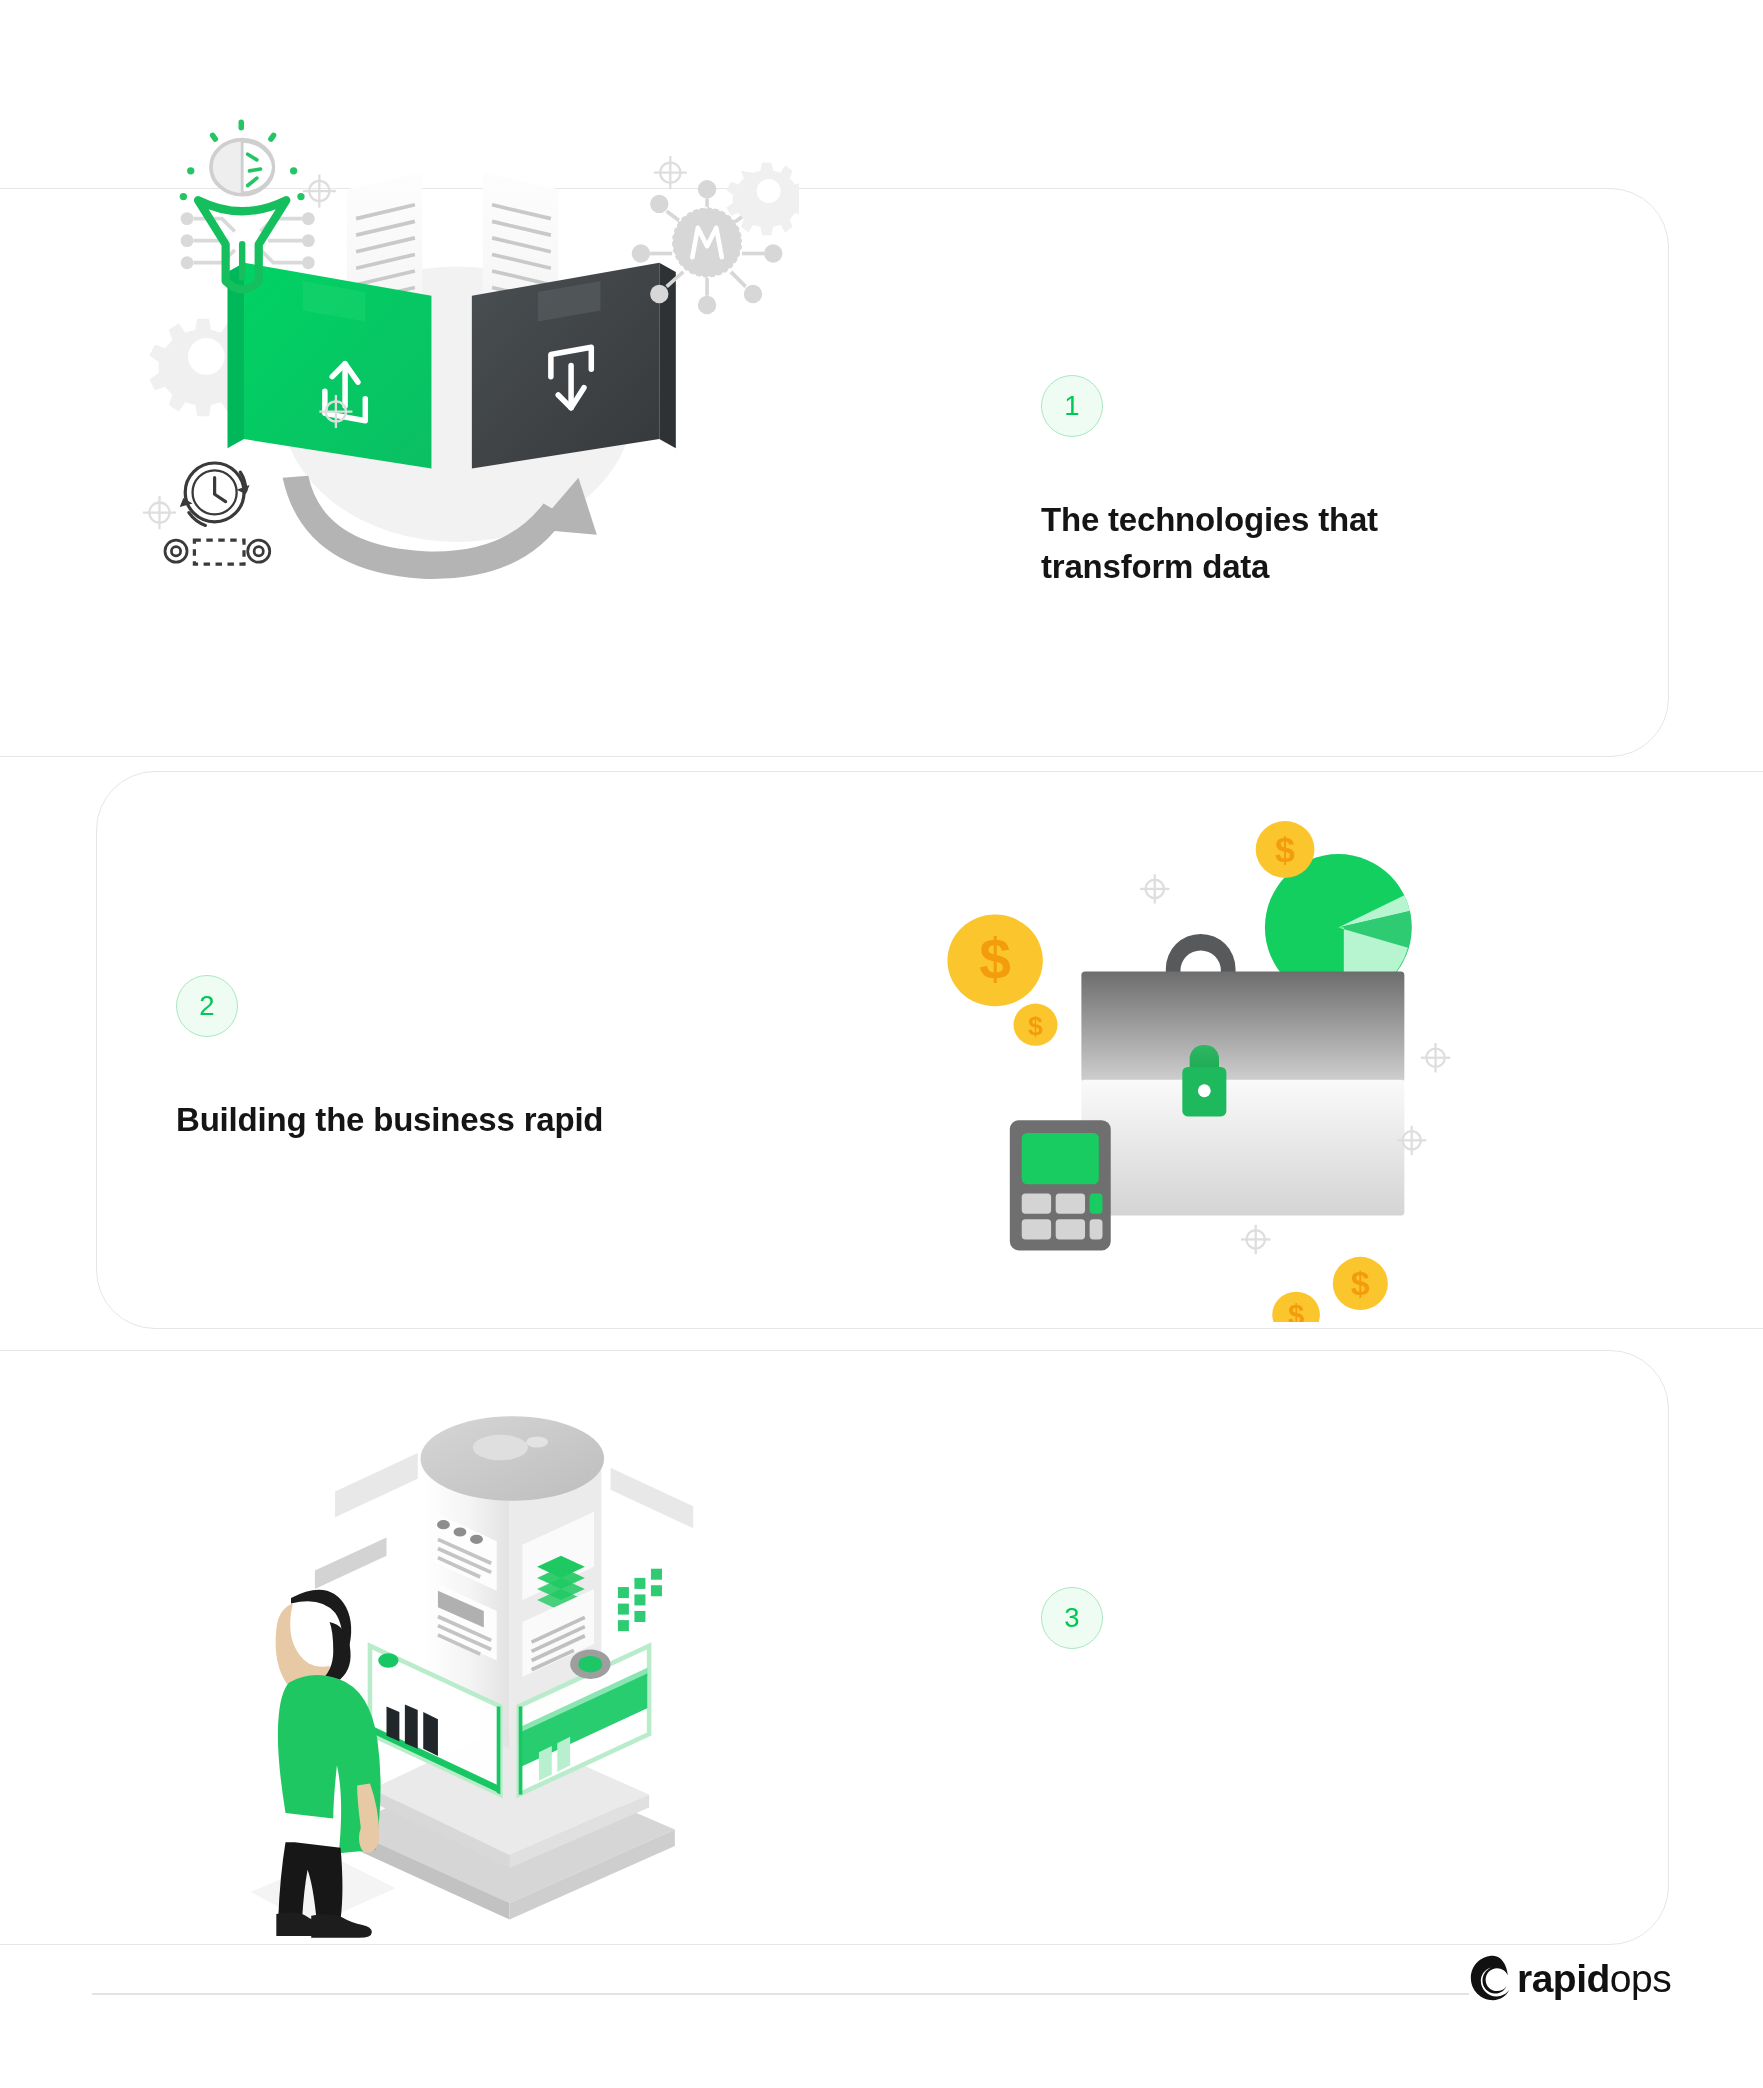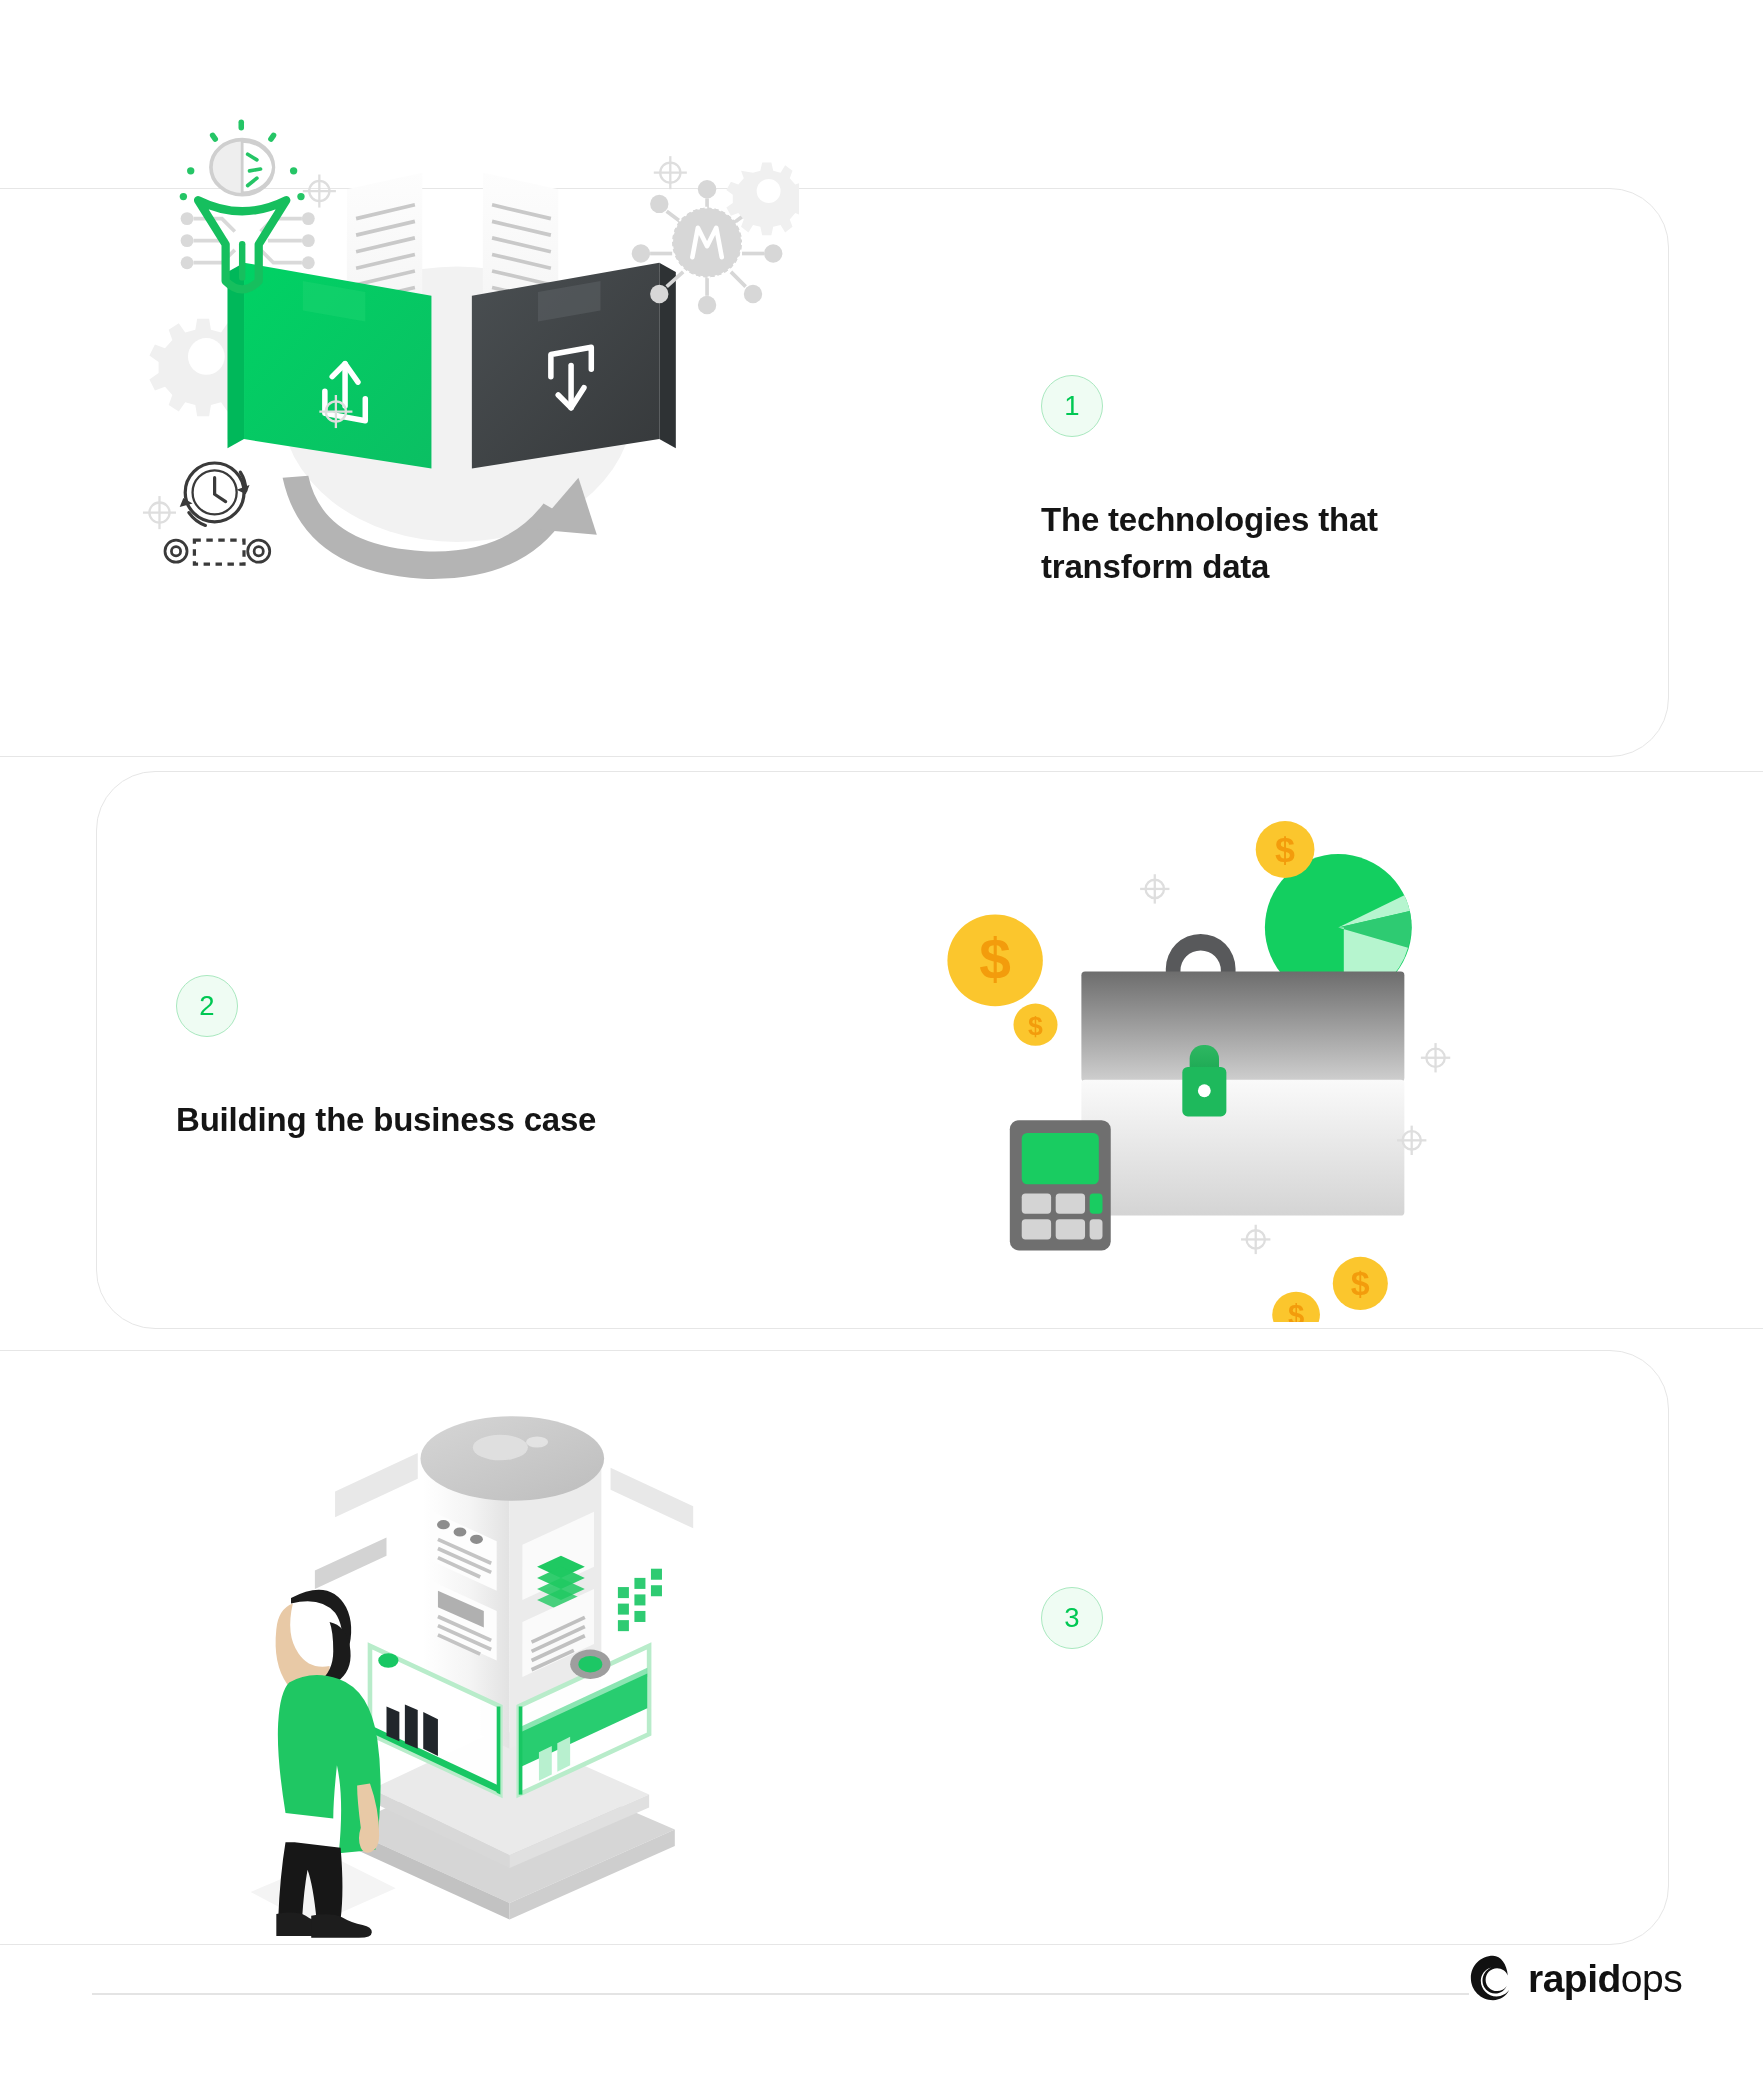--- a/index.html
+++ b/index.html
@@ -58,21 +58,21 @@
   
   #footer-divider {
     position: absolute;
     left: 92px; top: 1993px;
     width: 1377px; height: 1.8px;
     background: #e4e4e4;
   }
   #footer-logo {
     position: absolute;
     left: 1469px; top: 1954px;
-    display: flex; align-items: center; gap: 11px;
+    display: flex; align-items: center; 
   }
   #footer-logo .logo-text {
     font-size: 39px; color: #111; letter-spacing: -0.5px; line-height:1;
   }
   #footer-logo .logo-text b { font-weight: 700; }
   #footer-logo .logo-text span { font-weight: 400; }
 </style>
 </head>
 <body>
 
@@ -277,21 +277,21 @@
     <div class="step-title">The technologies that
 transform data</div>
   </div>
 
   <div class="card" id="card-2"></div>
 
   <div class="step-block" id="step-2-block">
     <div class="badge">
       <span>2</span>
     </div>
-    <div class="step-title">Building the business case</div>
+    <div class="step-title">Building the business rapid</div>
   </div>
 
   <div class="illus" id="illus-2">
     <svg viewBox="0 0 620 570" xmlns="http://www.w3.org/2000/svg">
       <defs>
         <linearGradient id="gCaseTop" x1="0" y1="0" x2="0" y2="1">
           <stop offset="0" stop-color="#6d6d6d"></stop>
             <stop offset="1" stop-color="#cfcfcf"></stop>
         </linearGradient>
         <linearGradient id="gCaseBody" x1="0" y1="0" x2="0" y2="1">

